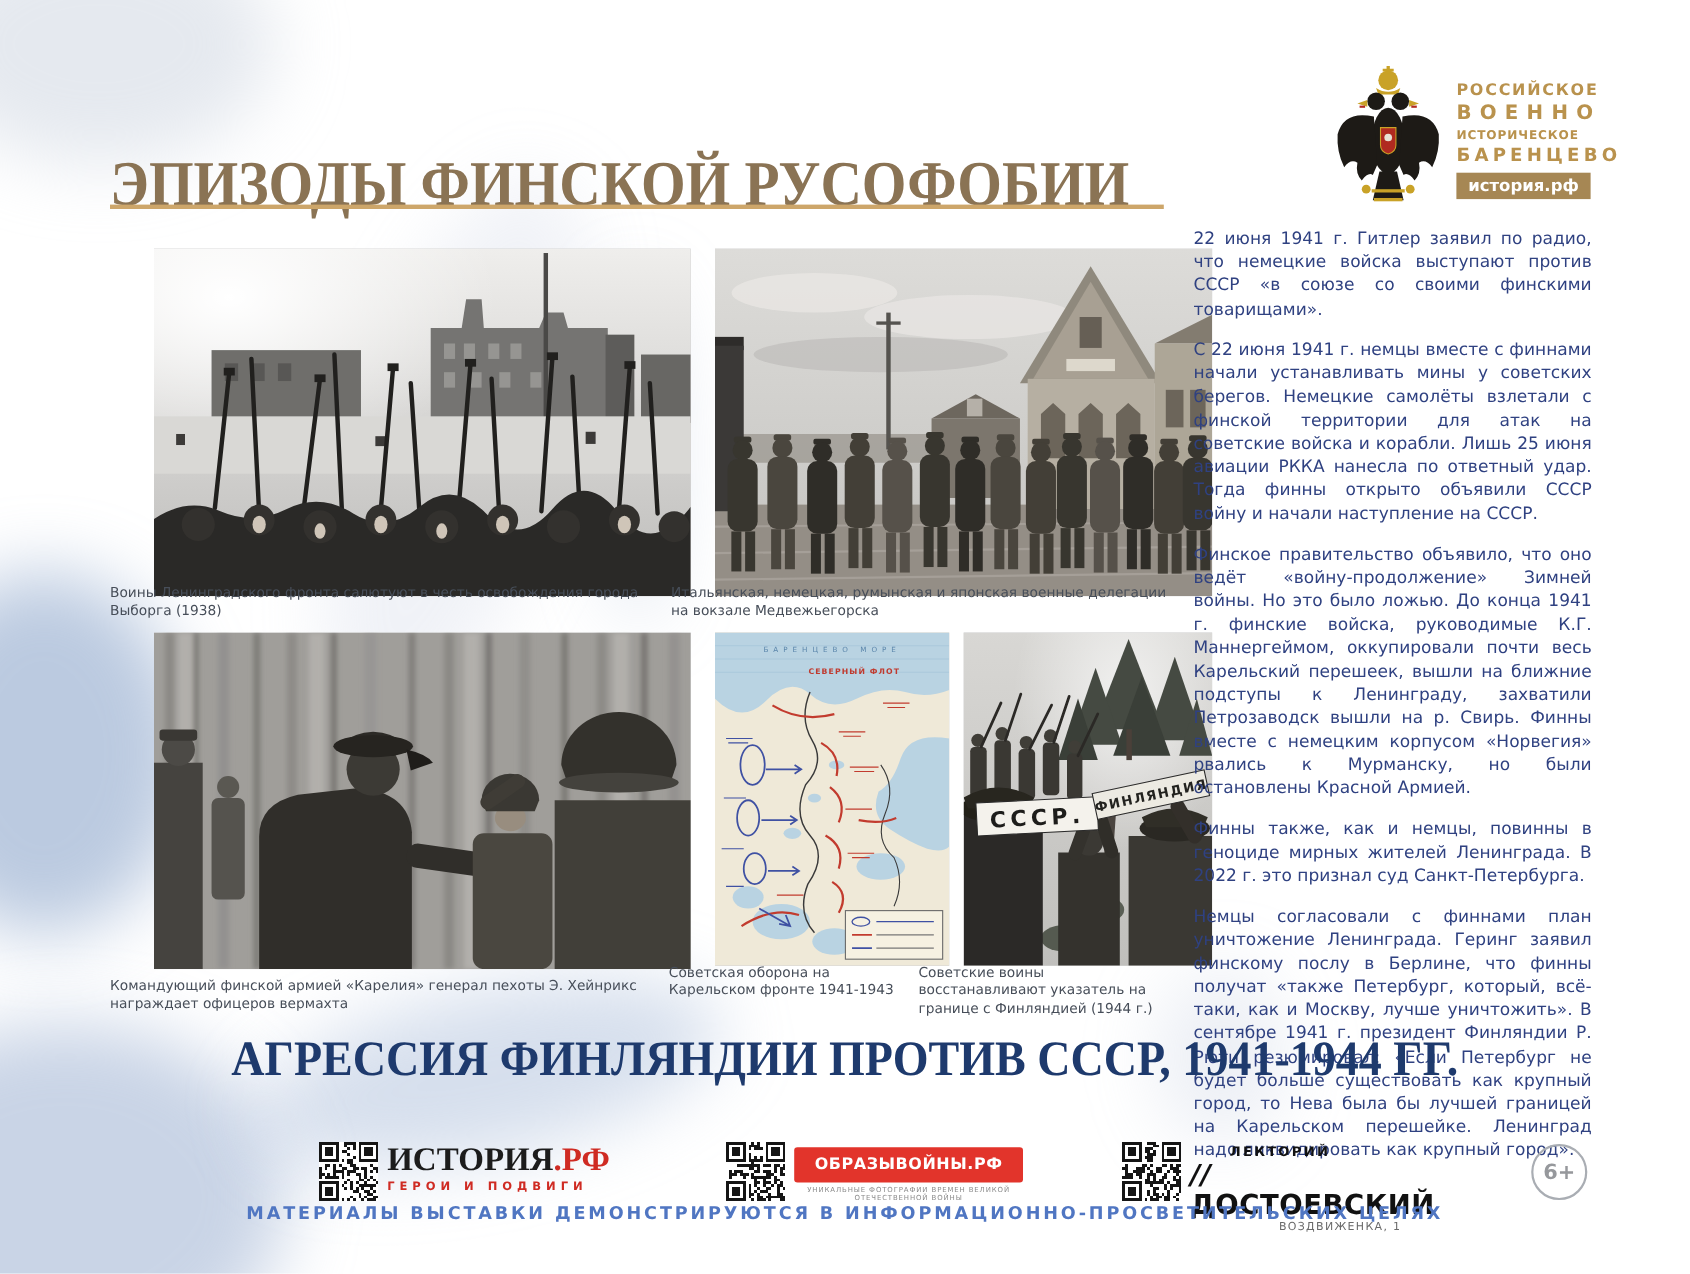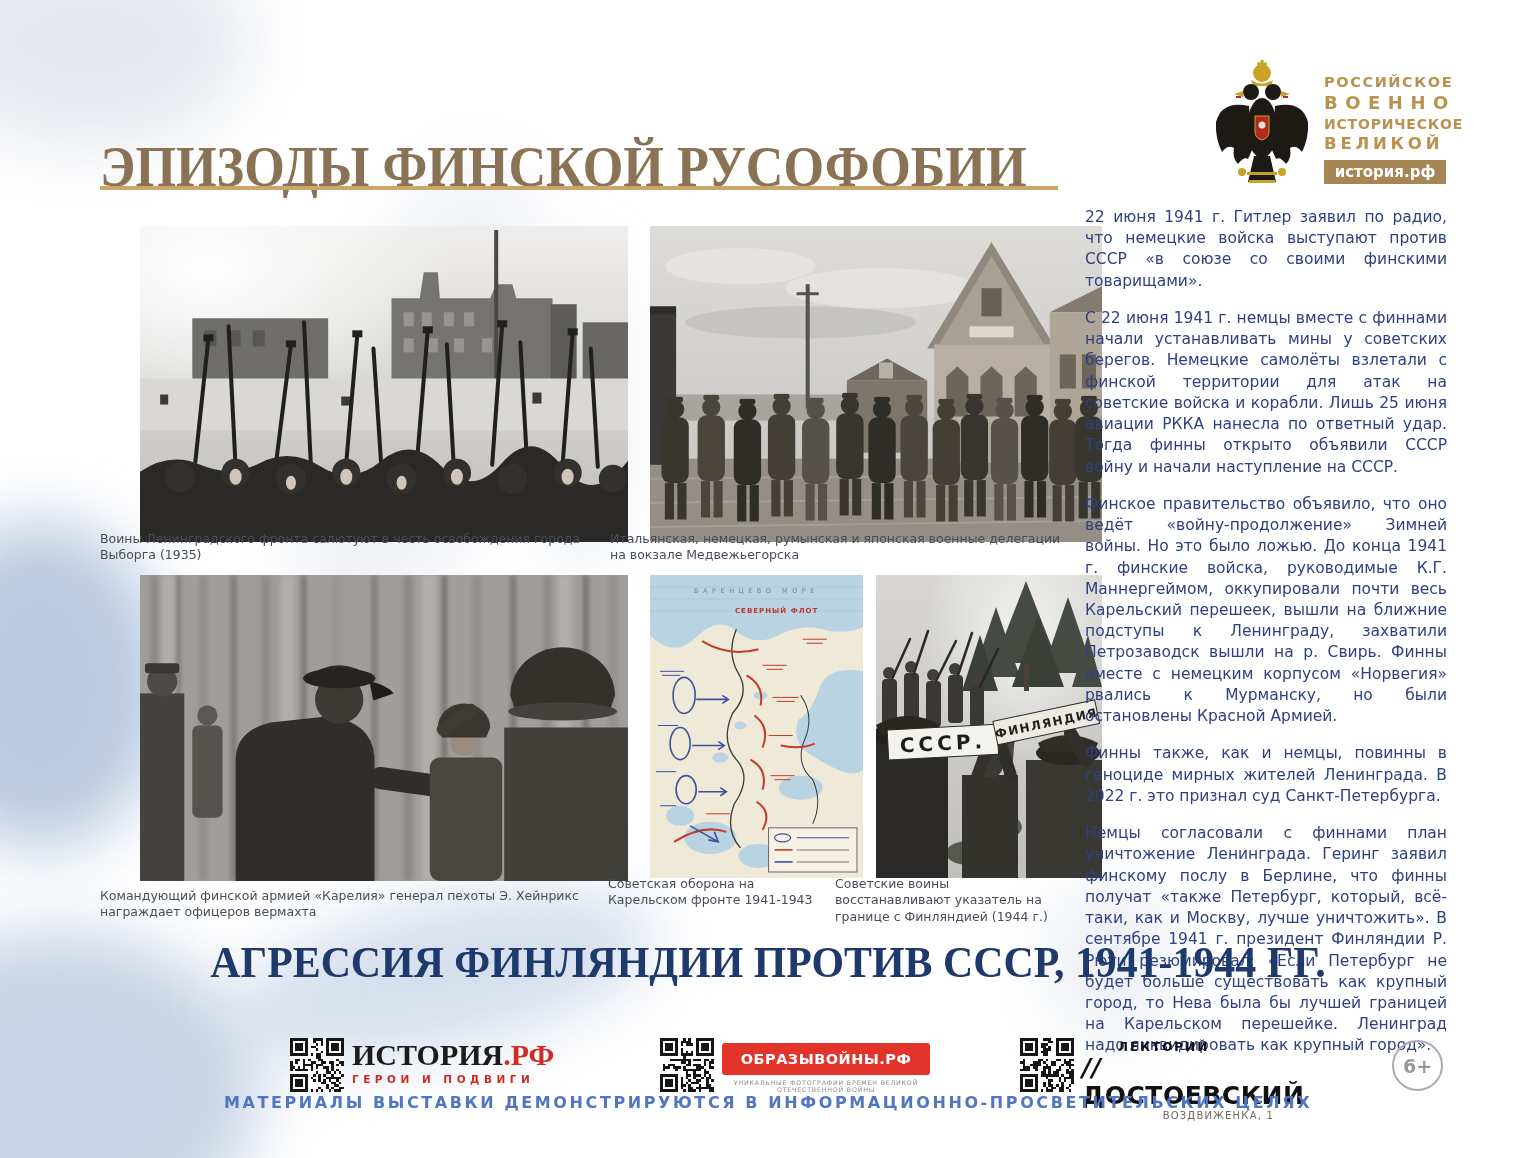--- a/index.html
+++ b/index.html
@@ -17,21 +17,21 @@
   
   .title{position:absolute;left:100px;top:94px;font-family:"Liberation Serif","DejaVu Serif",serif;
          font-weight:700;font-size:58px;color:#8a7354;white-space:nowrap;letter-spacing:0px;
          transform:scaleX(.90);transform-origin:left center;}
   .rule{position:absolute;left:100px;top:186px;width:958px;height:4px;background:#cda66a;}
   .org{position:absolute;left:1212px;top:60px;width:236px;display:flex;}
   .org-eagle{width:100px;height:138px;flex:none;}
   .org-text{margin-left:12px;margin-top:14px;color:#b9924d;font-weight:700;}
   .org-l1{font-size:14.5px;letter-spacing:1.6px;}
   .org-l2{font-size:18px;letter-spacing:7.5px;margin-top:2px;}
-  .org-l3{font-size:14px;letter-spacing:.8px;margin-top:3px;}
+  .org-l3{font-size:11px;letter-spacing:.8px;margin-top:3px;}
   .org-l4{font-size:16.5px;letter-spacing:3.8px;margin-top:2px;}
   .org-badge{margin-top:7px;width:122px;background:#a68754;color:#ffffff;text-align:center;
              font-size:15px;font-weight:700;padding:3px 0;}
 
   
   .photo{position:absolute;overflow:hidden;background:#cccccc;text-align:center;}
   .photo svg{display:block;width:100%;height:100%;}
   .p1{left:100px;top:210px;width:488px;height:316px;}
   .p2{left:610px;top:210px;width:452px;height:316px;}
   .p3{left:100px;top:559px;width:488px;height:306px;}
@@ -121,21 +121,21 @@
       <circle cx="28" cy="112" r="4" fill="#c9a227"></circle>
       <circle cx="68" cy="112" r="4" fill="#c9a227"></circle>
 
       <path d="M41,56 h14 v16 q0,6 -7,8 q-7,-2 -7,-8 z" fill="#b02a20" stroke="#c9a227" stroke-width="1"></path>
       <circle cx="48" cy="65" r="3.5" fill="#e8e2d4"></circle>
     </svg>
     <div class="org-text">
       <div class="org-l1">РОССИЙСКОЕ</div>
       <div class="org-l2">ВОЕННО</div>
       <div class="org-l3">ИСТОРИЧЕСКОЕ</div>
-      <div class="org-l4">ВЕЛИКОЙ</div>
+      <div class="org-l4">БАРЕНЦЕВО</div>
       <div class="org-badge">история.рф</div>
     </div>
   </div>
 
   <figure class="photo p1">
     <svg viewBox="0 0 485 315" preserveAspectRatio="none">
       <defs>
         <linearGradient id="sky1" x1="0" y1="0" x2="0" y2="1">
           <stop offset="0" stop-color="#efeeec"></stop>
             <stop offset="1" stop-color="#bdbcba"></stop>
@@ -208,21 +208,21 @@
       <g fill="#cfc5b8">
         <ellipse cx="95" cy="250" rx="6" ry="8"></ellipse>
           <ellipse cx="205" cy="250" rx="6" ry="8"></ellipse>
         <ellipse cx="315" cy="250" rx="6" ry="8"></ellipse>
           <ellipse cx="425" cy="250" rx="6" ry="8"></ellipse>
         <ellipse cx="150" cy="256" rx="5" ry="7"></ellipse>
           <ellipse cx="260" cy="256" rx="5" ry="7"></ellipse>
       </g>
     </svg>
   </figure>
-  <figcaption class="caption c1">Воины Ленинградского фронта салютуют в честь освобождения города Выборга (1935)</figcaption>
+  <figcaption class="caption c1">Воины Ленинградского фронта салютуют в честь освобождения города Выборга (1938)</figcaption>
 
   <figure class="photo p2">
     <svg viewBox="0 0 450 315" preserveAspectRatio="none">
       <defs>
         <linearGradient id="sky2" x1="0" y1="0" x2="0" y2="1">
           <stop offset="0" stop-color="#dddcd9"></stop>
             <stop offset="1" stop-color="#c3c2bf"></stop>
         </linearGradient>
         <symbol id="off" viewBox="0 0 30 110">
           <rect x="8" y="0" width="14" height="5" rx="2"></rect>

